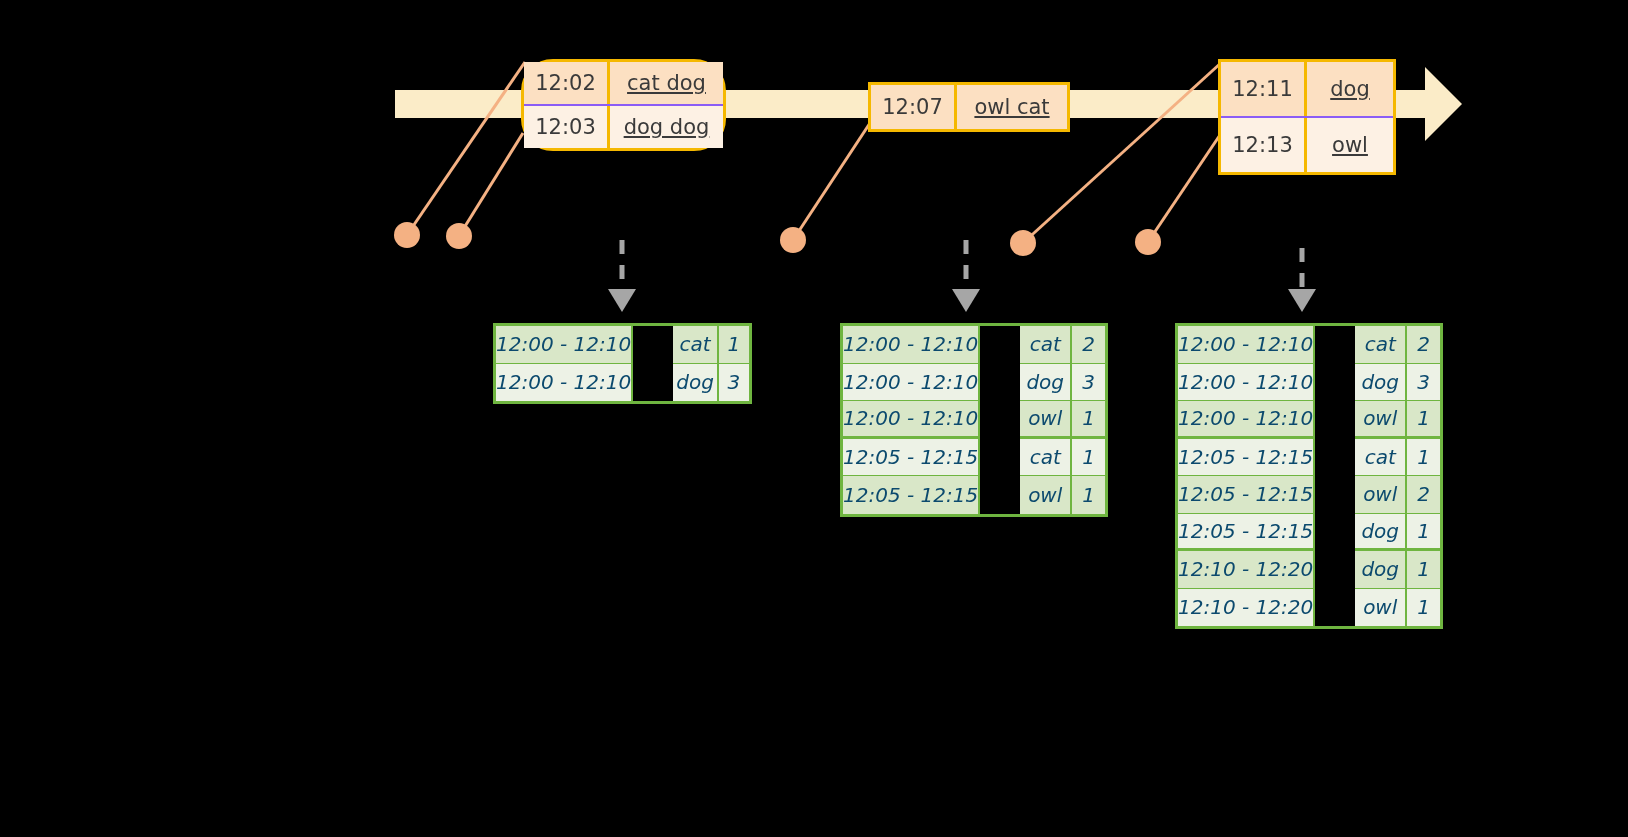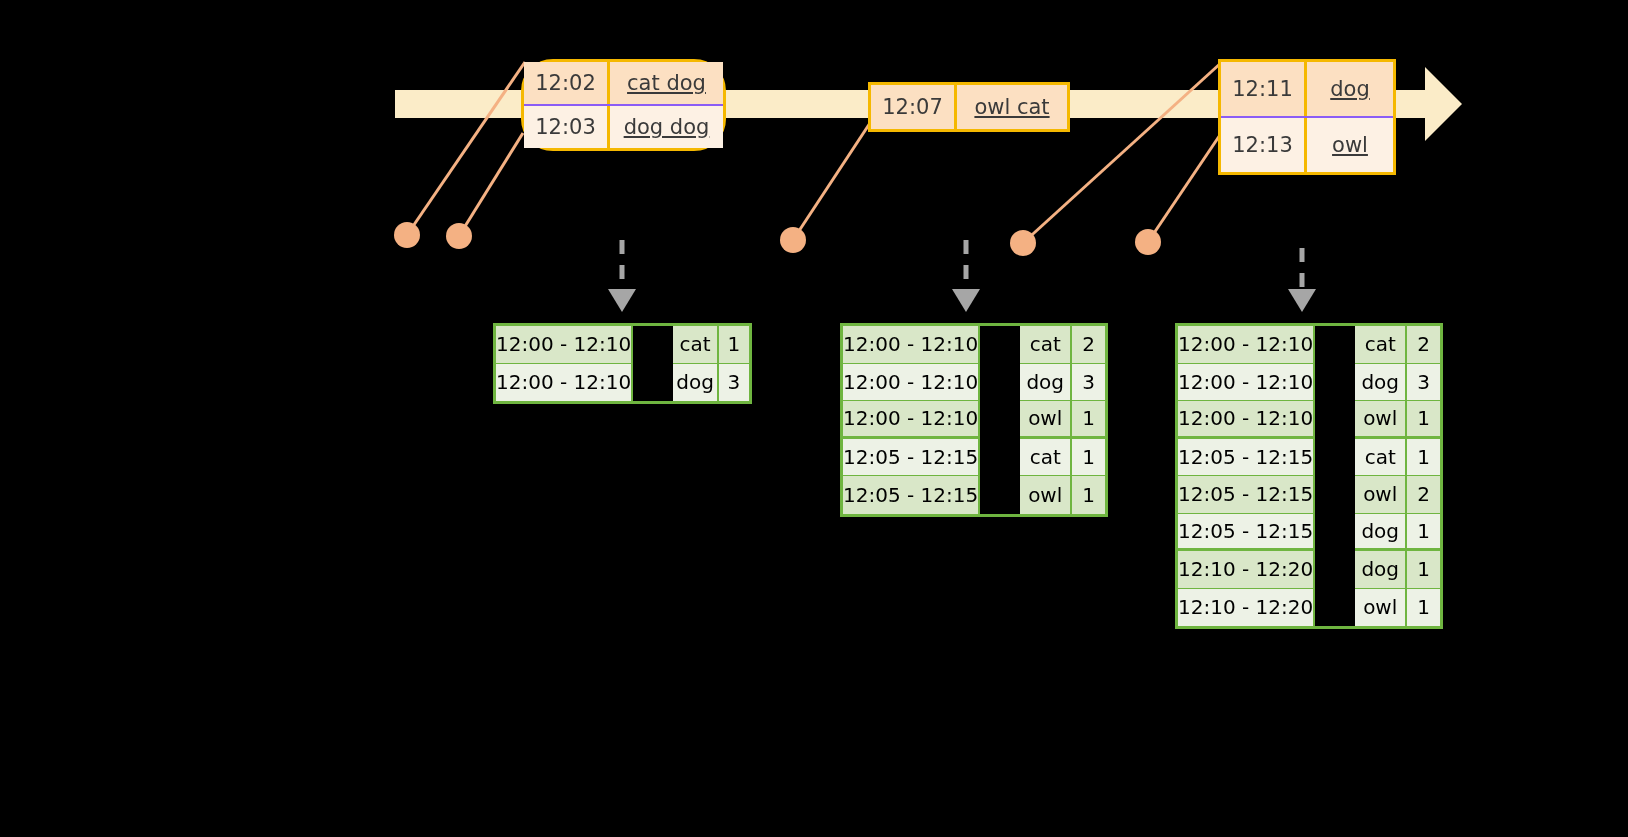--- a/index.html
+++ b/index.html
@@ -18,23 +18,23 @@
       font-size:21px;color:#3a3a3a;box-sizing:border-box;white-space:nowrap;}
   .ev-time{width:86px;border-right:3px solid #F5B800;}
   .ev-words{flex:1;text-decoration:underline;}
   .shade-a .ev-time,.shade-a .ev-words{background:#FCE0C2;}
   .shade-b .ev-time,.shade-b .ev-words{background:#FDF1E4;}
 
   
   .result-table{position:absolute;border:3px solid #6FB540;box-sizing:border-box;
                 display:flex;flex-direction:column;}
   .r-row{display:flex;height:37.5px;}
-  .r-cell{display:flex;align-items:center;justify-content:center;font-size:20px;color:#000000;
+  .r-cell{display:flex;align-items:center;justify-content:center;font-size:20px;color:#0c4a6e;
           box-sizing:border-box;border-right:2px solid #6FB540;border-bottom:1px solid #6FB540;
-          white-space:nowrap;}
+          white-space:nowrap;font-style:italic;}
   .r-cell:last-child{border-right:none;}
   .r-row:last-child .r-cell{border-bottom:none;}
   .r-row.group-end .r-cell{border-bottom:3px solid #6FB540;}
   .c-win{width:152px;}
   .c-word{width:66px;margin-left:40px;}
   .c-num{width:42px;}
   .sh-a .r-cell{background:#D9E7C8;}
   .sh-b .r-cell{background:#EDF2E6;}
 
   .t1 .c-win{width:143px;}

